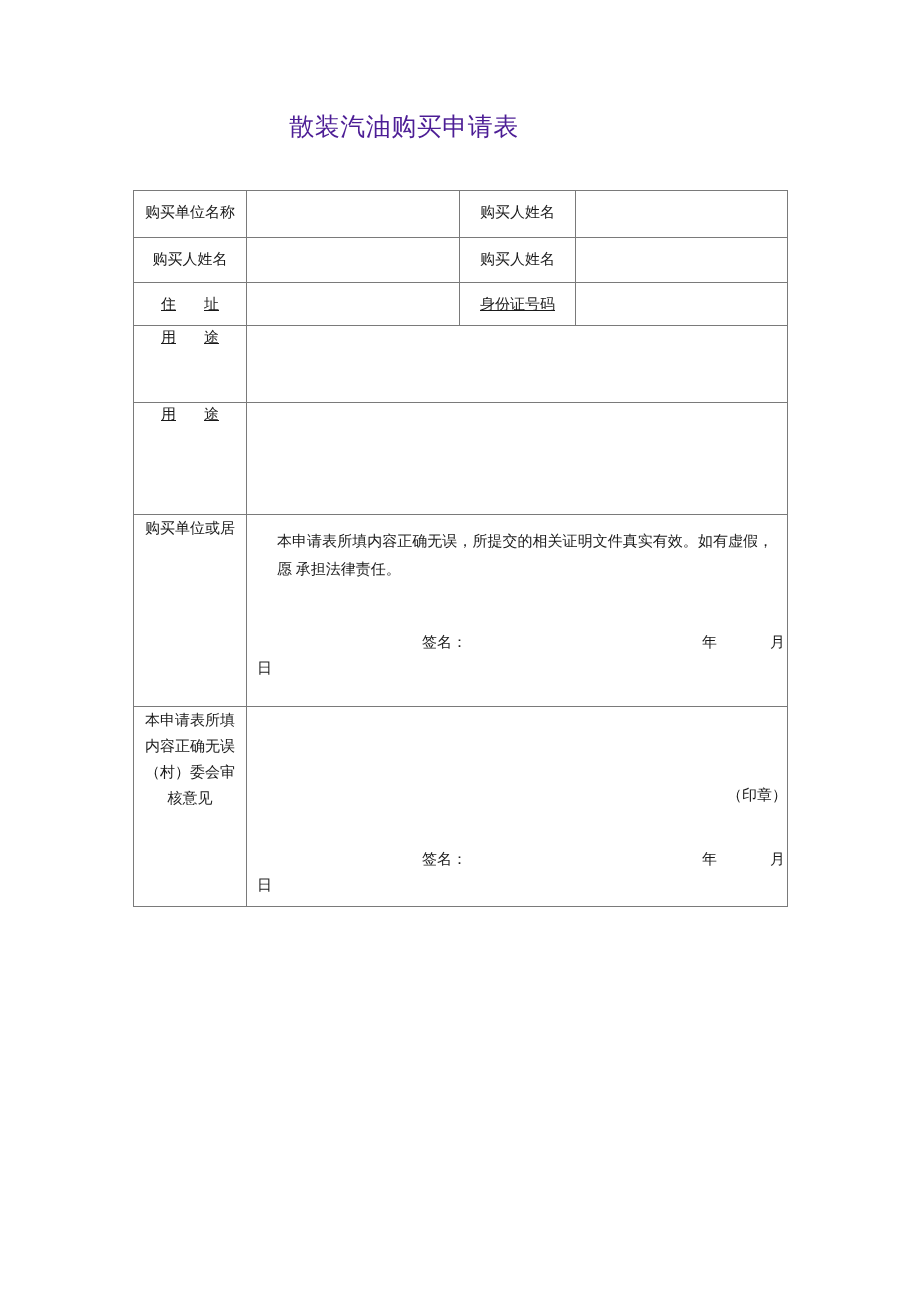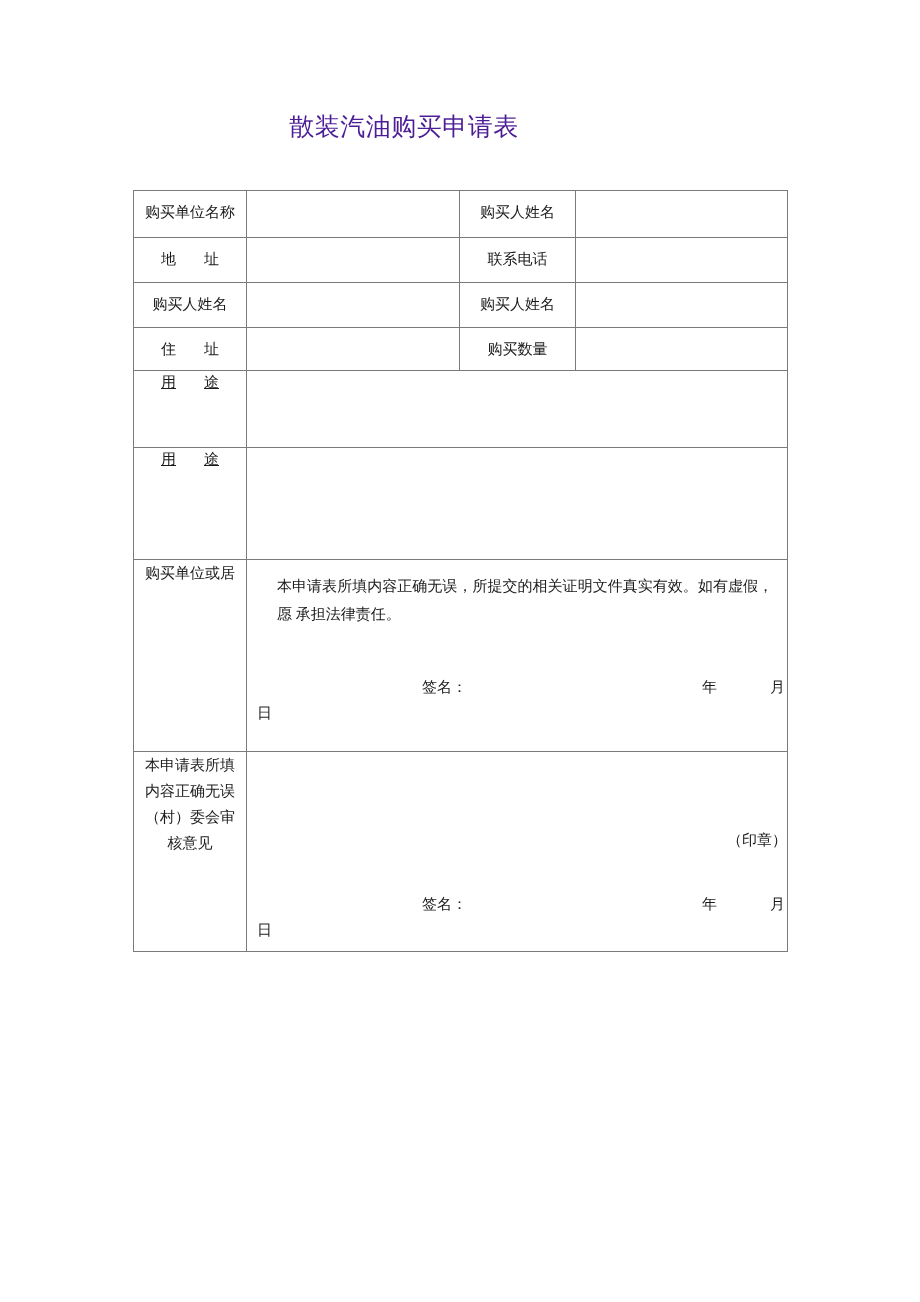--- a/index.html
+++ b/index.html
@@ -162,38 +162,32 @@
     </colgroup>
     <tbody>
 
       <tr style="height:47px;">
         <td class="lbl-center">购买单位名称</td>
         <td class="blank"></td>
         <td class="lbl-center">购买人姓名</td>
         <td class="blank"></td>
       </tr>
 
-      <tr style="height:45px;">
-        <td class="lbl-spaced"><span>地</span><span class="sp"></span><span>址</span></td>
-        <td class="blank"></td>
-        <td class="lbl-center">联系电话</td>
-        <td class="blank"></td>
-      </tr>
 
       <tr style="height:45px;">
         <td class="lbl-center">购买人姓名</td>
         <td class="blank"></td>
         <td class="lbl-center">购买人姓名</td>
         <td class="blank"></td>
       </tr>
 
-      <tr style="height:43px;">
+      <tr style="height:43px;text-decoration:underline;">
         <td class="lbl-spaced"><span>住</span><span class="sp"></span><span>址</span></td>
         <td class="blank"></td>
-        <td class="lbl-center">购买数量</td>
+        <td class="lbl-center">身份证号码</td>
         <td class="blank"></td>
       </tr>
 
       <tr style="height:77px;">
         <td class="lbl-mid-use"><span>用</span><span class="sp"></span><span>途</span></td>
         <td class="blank" colspan="3"></td>
       </tr>
 
       <tr style="height:112px;">
         <td class="lbl-mid-use"><span>用</span><span class="sp"></span><span>途</span></td>

